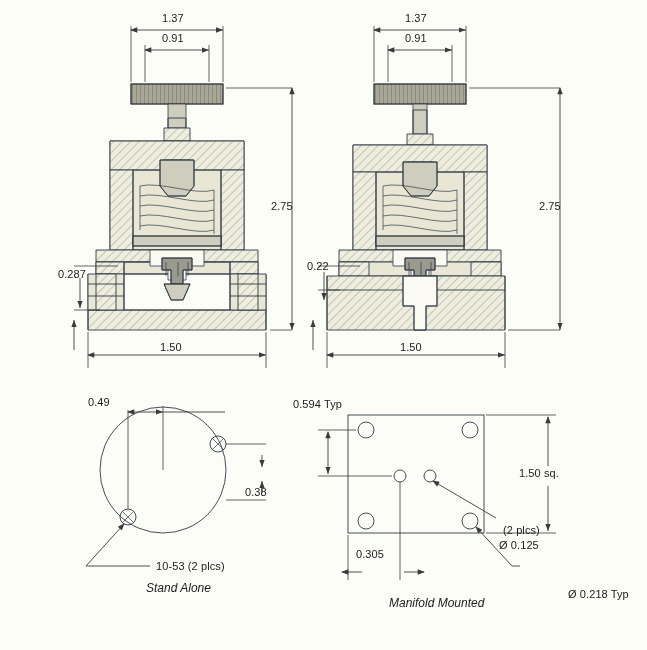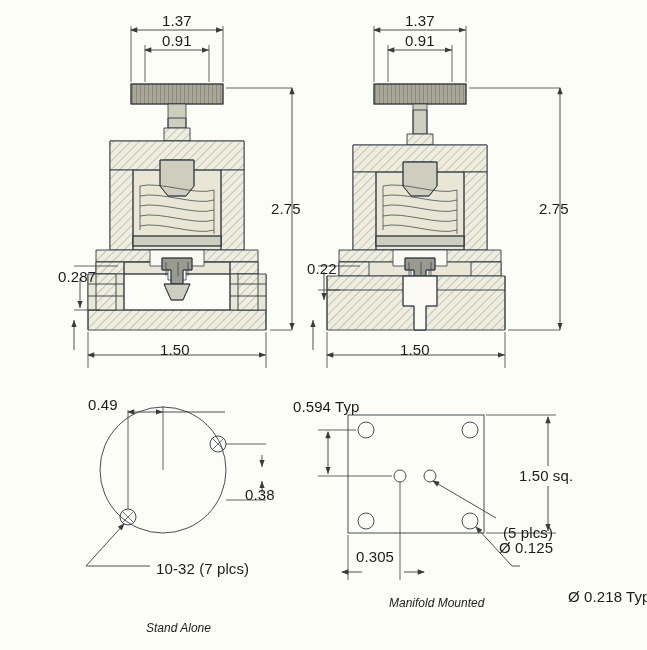--- a/index.html
+++ b/index.html
@@ -1,18 +1,18 @@
 <!DOCTYPE html>
 <html><head>
 <meta charset="utf-8">
 <style>
   html,body{margin:0;padding:0;background:#fdfdf8;}
   body{font-family:"Liberation Sans", sans-serif;}
   #page{position:relative;width:647px;height:650px;background:#fdfdf8;overflow:hidden;}
-  .lbl{position:absolute;font-size:15px;color:#1b1b1b;white-space:nowrap;letter-spacing:0.1px;}
+  .lbl{position:absolute;font-size:11px;color:#1b1b1b;white-space:nowrap;letter-spacing:0.1px;}
   .cap{position:absolute;font-size:12px;font-style:italic;color:#1b1b1b;white-space:nowrap;}
   svg{position:absolute;left:0;top:0;}
   .dim{stroke:#3b3b3b;stroke-width:0.9;fill:none;}
   .ext{stroke:#3b3b3b;stroke-width:0.8;fill:none;}
   .part{stroke:#2f3a46;stroke-width:0.9;fill:none;}
   .thin{stroke:#2f3a46;stroke-width:0.7;fill:none;}
   .hatchfill{fill:url(#hatch);stroke:#2f3a46;stroke-width:0.9;}
   .bodyfill{fill:#e9e6d5;stroke:#2f3a46;stroke-width:0.9;}
   .knurl{fill:url(#knurl);stroke:#4a4a42;stroke-width:1;}
   .grey{fill:#cfcdbd;stroke:#2f3a46;stroke-width:0.8;}
@@ -262,25 +262,25 @@
 <span class="lbl" style="left:160px;top:341px;">1.50</span>
 
 <span class="lbl" style="left:405px;top:12px;">1.37</span>
 <span class="lbl" style="left:405px;top:32px;">0.91</span>
 <span class="lbl" style="left:539px;top:200px;">2.75</span>
 <span class="lbl" style="left:307px;top:260px;">0.22</span>
 <span class="lbl" style="left:400px;top:341px;">1.50</span>
 
 <span class="lbl" style="left:88px;top:396px;text-align:right;">0.49</span>
 <span class="lbl" style="left:245px;top:486px;">0.38</span>
-<span class="lbl" style="left:156px;top:560px;">10-32 (7 plcs)</span>
+<span class="lbl" style="left:156px;top:560px;">10-53 (2 plcs)</span>
 
 <span class="lbl" style="left:293px;top:398px;text-align:right;">0.594 Typ</span>
 <span class="lbl" style="left:519px;top:467px;">1.50 sq.</span>
 <span class="lbl" style="left:499px;top:539px;">Ø 0.125</span>
-<span class="lbl" style="left:503px;top:524px;">(5 plcs)</span>
+<span class="lbl" style="left:503px;top:524px;">(2 plcs)</span>
 <span class="lbl" style="left:524px;top:588px;margin-left:44px;">Ø 0.218 Typ</span>
 <span class="lbl" style="left:336px;top:548px;margin-left:20px;">0.305</span>
 
-<span class="cap" style="left:146px;top:581px;margin-top:40px;">Stand Alone</span>
+<span class="cap" style="left:146px;top:581px;">Stand Alone</span>
 <span class="cap" style="left:389px;top:596px;">Manifold Mounted</span>
 
 </div>
 
 </body></html>

